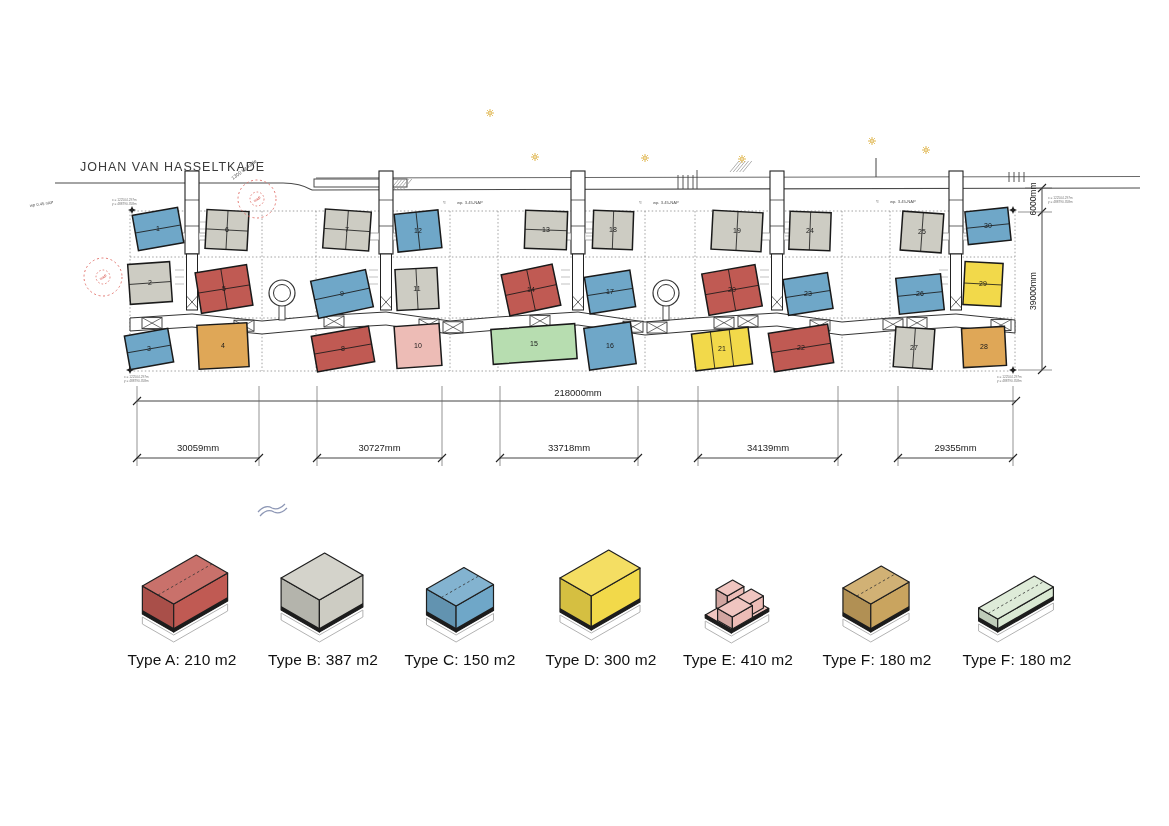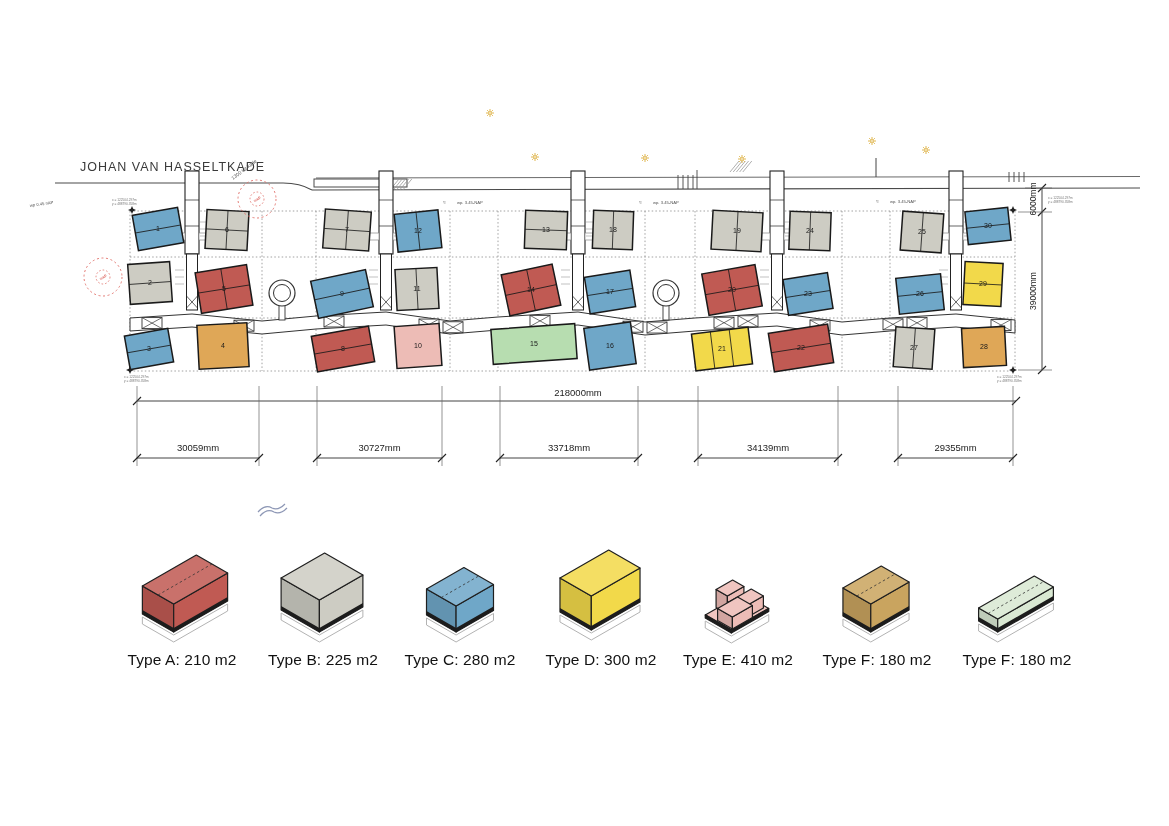--- a/index.html
+++ b/index.html
@@ -699,19 +699,19 @@
         <polygon points="978.59,624 997.73,635 1053.41,603 1053.41,610 997.73,642 978.59,631" fill="#fff" stroke="#b3b3b3" stroke-width="1"></polygon>
         <polygon points="978.59,621 997.73,632 997.73,619 978.59,608" fill="#bfccb9" stroke="#1f1f1f" stroke-width="1.2" stroke-linejoin="round"></polygon>
         <polygon points="997.73,632 1053.41,600 1053.41,587 997.73,619" fill="#d9e8d2" stroke="#1f1f1f" stroke-width="1.2" stroke-linejoin="round"></polygon>
         <polygon points="978.59,608 997.73,619 1053.41,587 1034.27,576" fill="#deebd8" stroke="#1f1f1f" stroke-width="1.2" stroke-linejoin="round"></polygon>
         <polygon points="978.59,617 997.73,628 1053.41,596 1053.41,600 997.73,632 978.59,621" fill="#1c1c1c"></polygon>
         <line x1="988.1600000000001" y1="613.5" x2="1043.8400000000001" y2="581.5" stroke="#333" stroke-width="0.8" stroke-dasharray="2.5 2.5"></line>
       </g>
     </svg>
   <div id="street-title">JOHAN VAN HASSELTKADE</div>
   <div class="legend-label" style="left:182px">Type A: 210 m2</div>
-  <div class="legend-label" style="left:323px">Type B: 225 m2</div>
-  <div class="legend-label" style="left:460px">Type C: 280 m2</div>
+  <div class="legend-label" style="left:323px">Type B: 387 m2</div>
+  <div class="legend-label" style="left:460px">Type C: 150 m2</div>
   <div class="legend-label" style="left:601px">Type D: 300 m2</div>
   <div class="legend-label" style="left:738px">Type E: 410 m2</div>
   <div class="legend-label" style="left:877px">Type F: 180 m2</div>
   <div class="legend-label" style="left:1017px">Type F: 180 m2</div>
 </div>
 
 </body></html>

